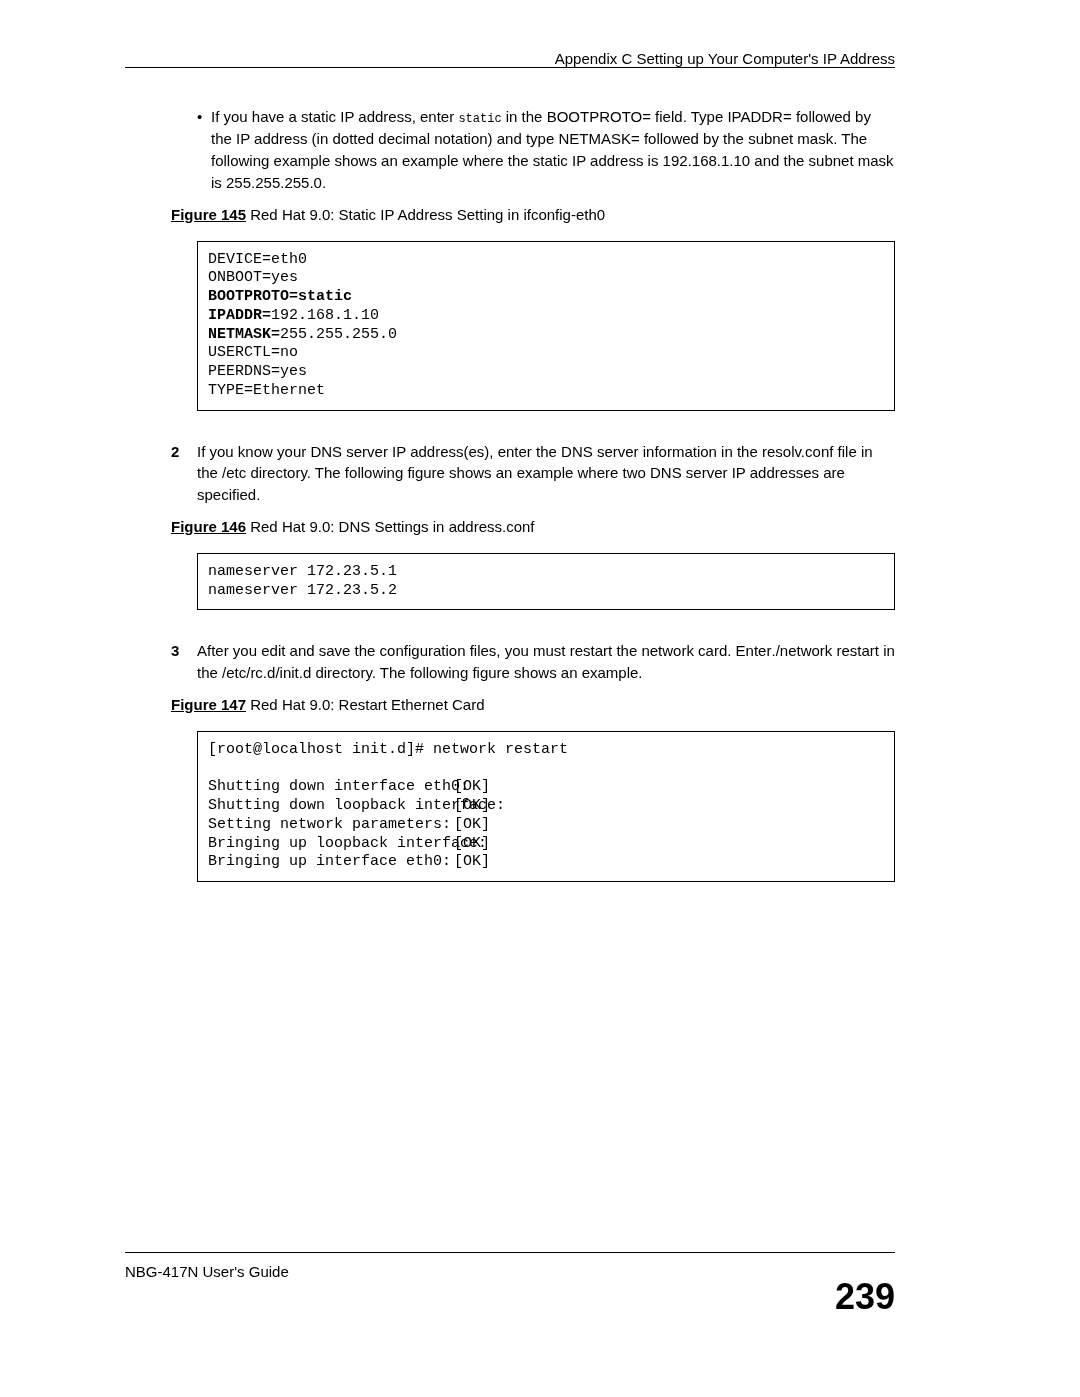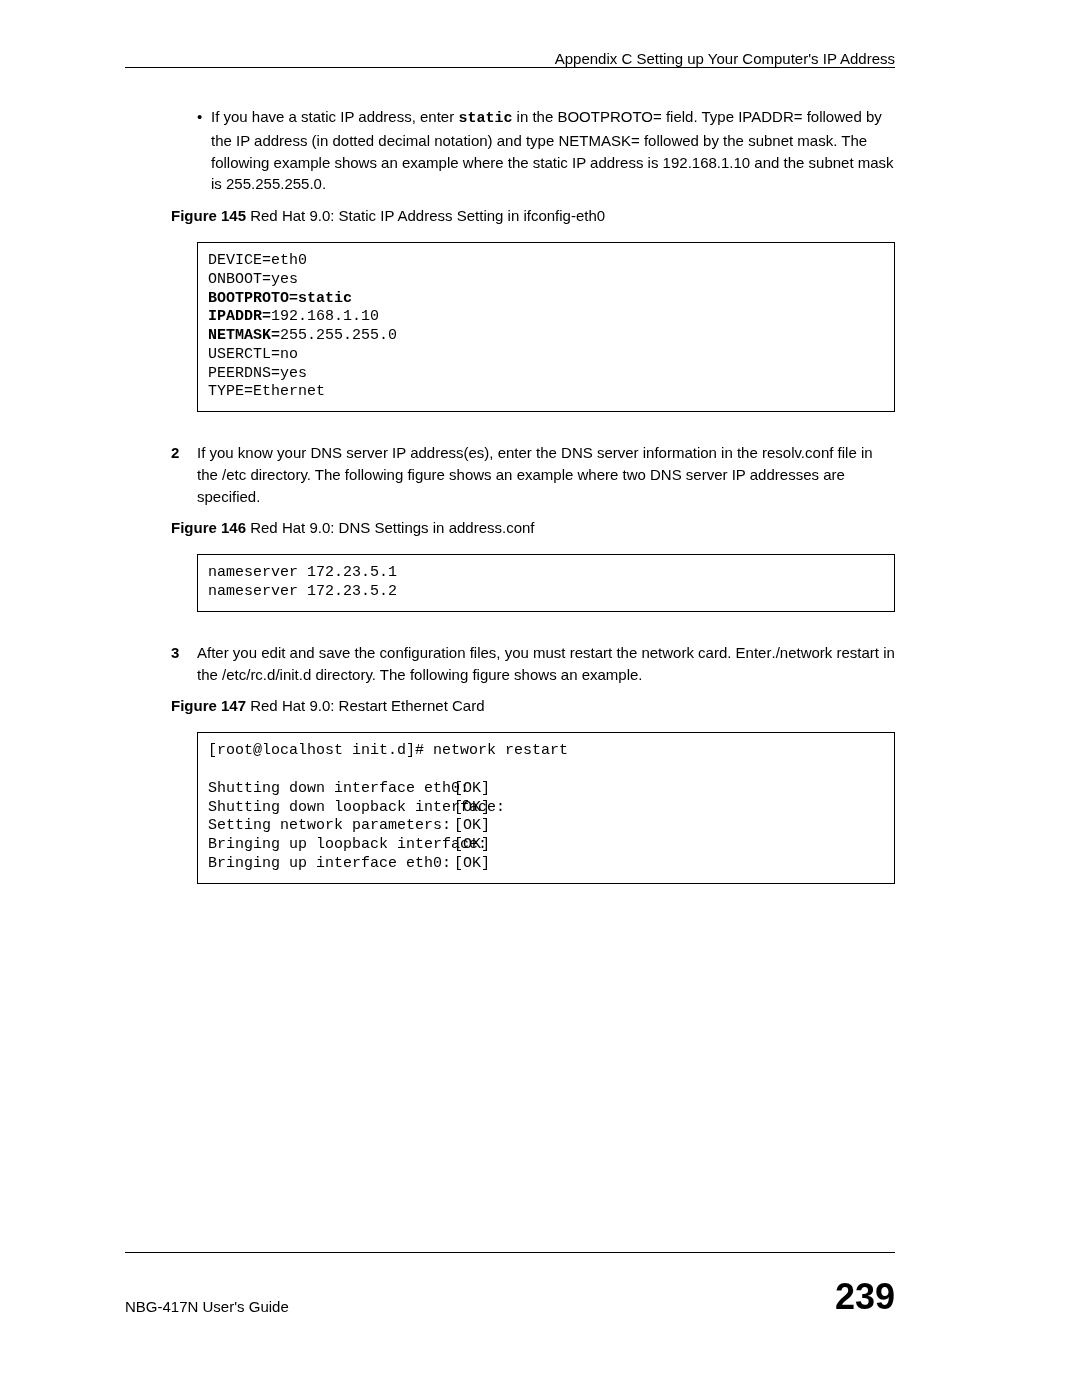--- a/index.html
+++ b/index.html
@@ -42,28 +42,28 @@
     .bullet-text {
       font-size: 15px;
       line-height: 1.45;
     }
     .mono {
       font-family: Liberation Sans, sans-serif;
       font-size: 15px;
     }
     .mono-bold {
       font-family: "Courier New", Courier, monospace;
-      font-size: 15px;
-      font-weight: bold;
+      font-size: 12px;
+      font-weight: normal;
     }
     .fig-caption {
       font-size: 15px;
       margin: 10px 0 18px 0;
     }
-    .fig-label { font-weight: bold; }
+    .fig-label { font-weight: bold; text-decoration: underline; }
     .code-box {
       border: 1px solid #000;
       padding: 9px 10px;
       margin-bottom: 30px;
       font-family: "Courier New", Courier, monospace;
       font-size: 15px;
       line-height: 1.25;
       white-space: pre;
     }
     .code-box .bold { font-weight: bold; }
@@ -85,21 +85,20 @@
     }
     .footer {
       position: absolute;
       left: 125px;
       bottom: 82px;
       width: 770px;
       border-top: 1.5px solid #000;
       padding-top: 10px;
       display: flex;
       justify-content: space-between;
-      align-items: flex-end;
     }
     .footer-left {
       font-size: 15px;
     }
     .footer-right {
       font-size: 36px;
       font-weight: bold;
       line-height: 1;
       margin-top: 16px;
     }

